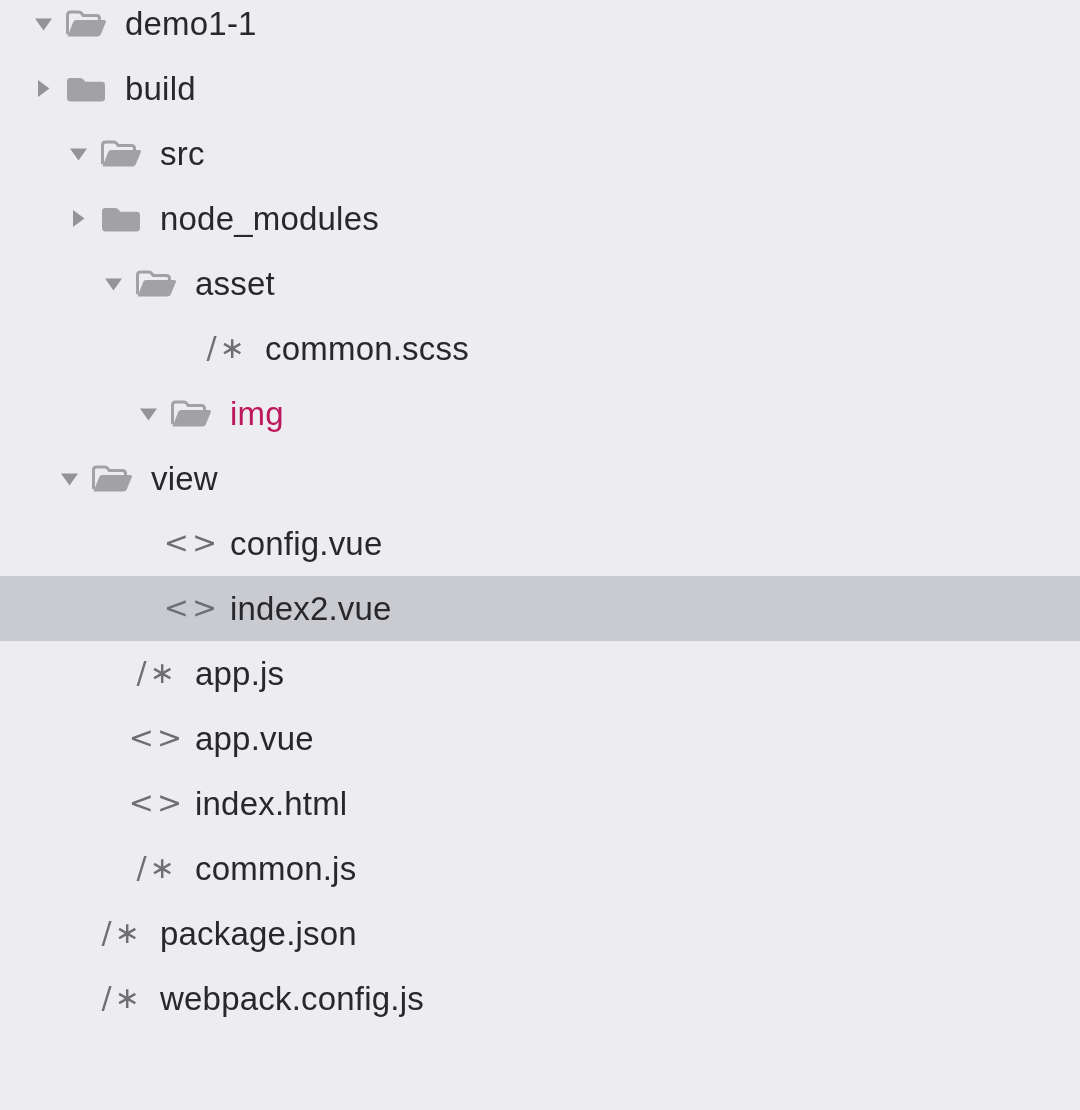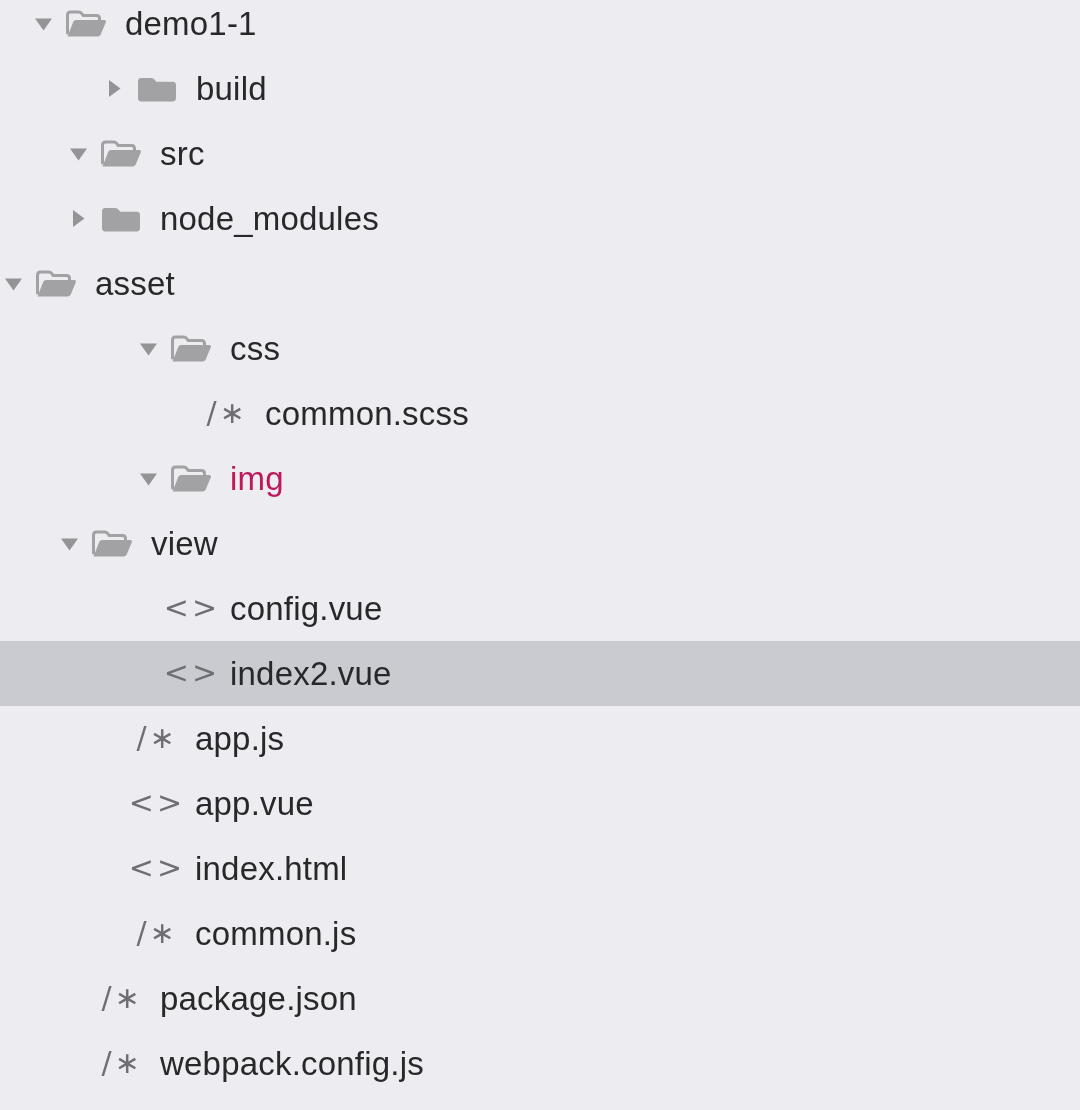--- a/index.html
+++ b/index.html
@@ -62,21 +62,21 @@
         </svg>
       </span>
     <span class="icon">
         <svg width="46" height="34" viewBox="0 0 46 34">
           <path d="M3.5 26 L3.5 8 Q3.5 5 6.5 5 L14.5 5 Q16.6 5 17.8 6.6 L19.2 8.5 L32.5 8.5 Q35.5 8.5 35.5 11.5 L35.5 13" fill="none" stroke="#a2a2a5" stroke-width="3" stroke-linecap="round"></path>
           <path d="M3.5 29.5 L9.2 15 Q10 13 12.1 13 L40 13 Q42.8 13 41.7 15.6 L36.7 27.4 Q35.8 29.5 33.5 29.5 Z" fill="#a2a2a5"></path>
         </svg>
       </span>
     <span class="label" style="color: rgb(40, 40, 42);">demo1-1</span>
   </div>
-    <div class="row" style="padding-left: 101px;">
+    <div class="row" style="padding-left: 30px;">
     <span class="tri">
         <svg width="13" height="17" viewBox="0 0 13 17">
           <polygon points="1,0 12.5,8.5 1,17" fill="#949497"></polygon>
         </svg>
       </span>
     <span class="icon">
         <svg width="46" height="34" viewBox="0 0 46 34">
           <path d="M3 9.4 Q3 6 6.4 6 L16.2 6 Q18.4 6 19.7 7.7 L21.2 9.7 L37.6 9.7 Q41 9.7 41 13.1 L41 26.1 Q41 29.5 37.6 29.5 L6.4 29.5 Q3 29.5 3 26.1 Z" fill="#a2a2a5"></path>
         </svg>
       </span>
@@ -102,47 +102,33 @@
           <polygon points="1,0 12.5,8.5 1,17" fill="#949497"></polygon>
         </svg>
       </span>
     <span class="icon">
         <svg width="46" height="34" viewBox="0 0 46 34">
           <path d="M3 9.4 Q3 6 6.4 6 L16.2 6 Q18.4 6 19.7 7.7 L21.2 9.7 L37.6 9.7 Q41 9.7 41 13.1 L41 26.1 Q41 29.5 37.6 29.5 L6.4 29.5 Q3 29.5 3 26.1 Z" fill="#a2a2a5"></path>
         </svg>
       </span>
     <span class="label" style="color: rgb(40, 40, 42);">node_modules</span>
   </div>
-    <div class="row" style="">
+    <div class="row" style="padding-left: 100px;">
     <span class="tri">
         <svg width="17" height="14" viewBox="0 0 17 14">
           <polygon points="0,1.5 17,1.5 8.5,13.5" fill="#949497"></polygon>
         </svg>
       </span>
     <span class="icon">
         <svg width="46" height="34" viewBox="0 0 46 34">
           <path d="M3.5 26 L3.5 8 Q3.5 5 6.5 5 L14.5 5 Q16.6 5 17.8 6.6 L19.2 8.5 L32.5 8.5 Q35.5 8.5 35.5 11.5 L35.5 13" fill="none" stroke="#a2a2a5" stroke-width="3" stroke-linecap="round"></path>
           <path d="M3.5 29.5 L9.2 15 Q10 13 12.1 13 L40 13 Q42.8 13 41.7 15.6 L36.7 27.4 Q35.8 29.5 33.5 29.5 Z" fill="#a2a2a5"></path>
         </svg>
       </span>
     <span class="label" style="color: rgb(40, 40, 42);">asset</span>
-  </div>
-    <div class="row" style="padding-left: 135px;">
-    <span class="tri">
-        <svg width="17" height="14" viewBox="0 0 17 14">
-          <polygon points="0,1.5 17,1.5 8.5,13.5" fill="#949497"></polygon>
-        </svg>
-      </span>
-    <span class="icon">
-        <svg width="46" height="34" viewBox="0 0 46 34">
-          <path d="M3.5 26 L3.5 8 Q3.5 5 6.5 5 L14.5 5 Q16.6 5 17.8 6.6 L19.2 8.5 L32.5 8.5 Q35.5 8.5 35.5 11.5 L35.5 13" fill="none" stroke="#a2a2a5" stroke-width="3" stroke-linecap="round"></path>
-          <path d="M3.5 29.5 L9.2 15 Q10 13 12.1 13 L40 13 Q42.8 13 41.7 15.6 L36.7 27.4 Q35.8 29.5 33.5 29.5 Z" fill="#a2a2a5"></path>
-        </svg>
-      </span>
-    <span class="label" style="color: rgb(40, 40, 42);">css</span>
   </div>
     <div class="row" style="padding-left: 170px;">
     <span class="tri"></span>
     <span class="icon">
         <span class="glyph" style="color: rgb(110, 111, 115);">/∗</span>
       </span>
     <span class="label" style="color: rgb(40, 40, 42);">common.scss</span>
   </div>
     <div class="row" style="padding-left: 135px;">
     <span class="tri">

